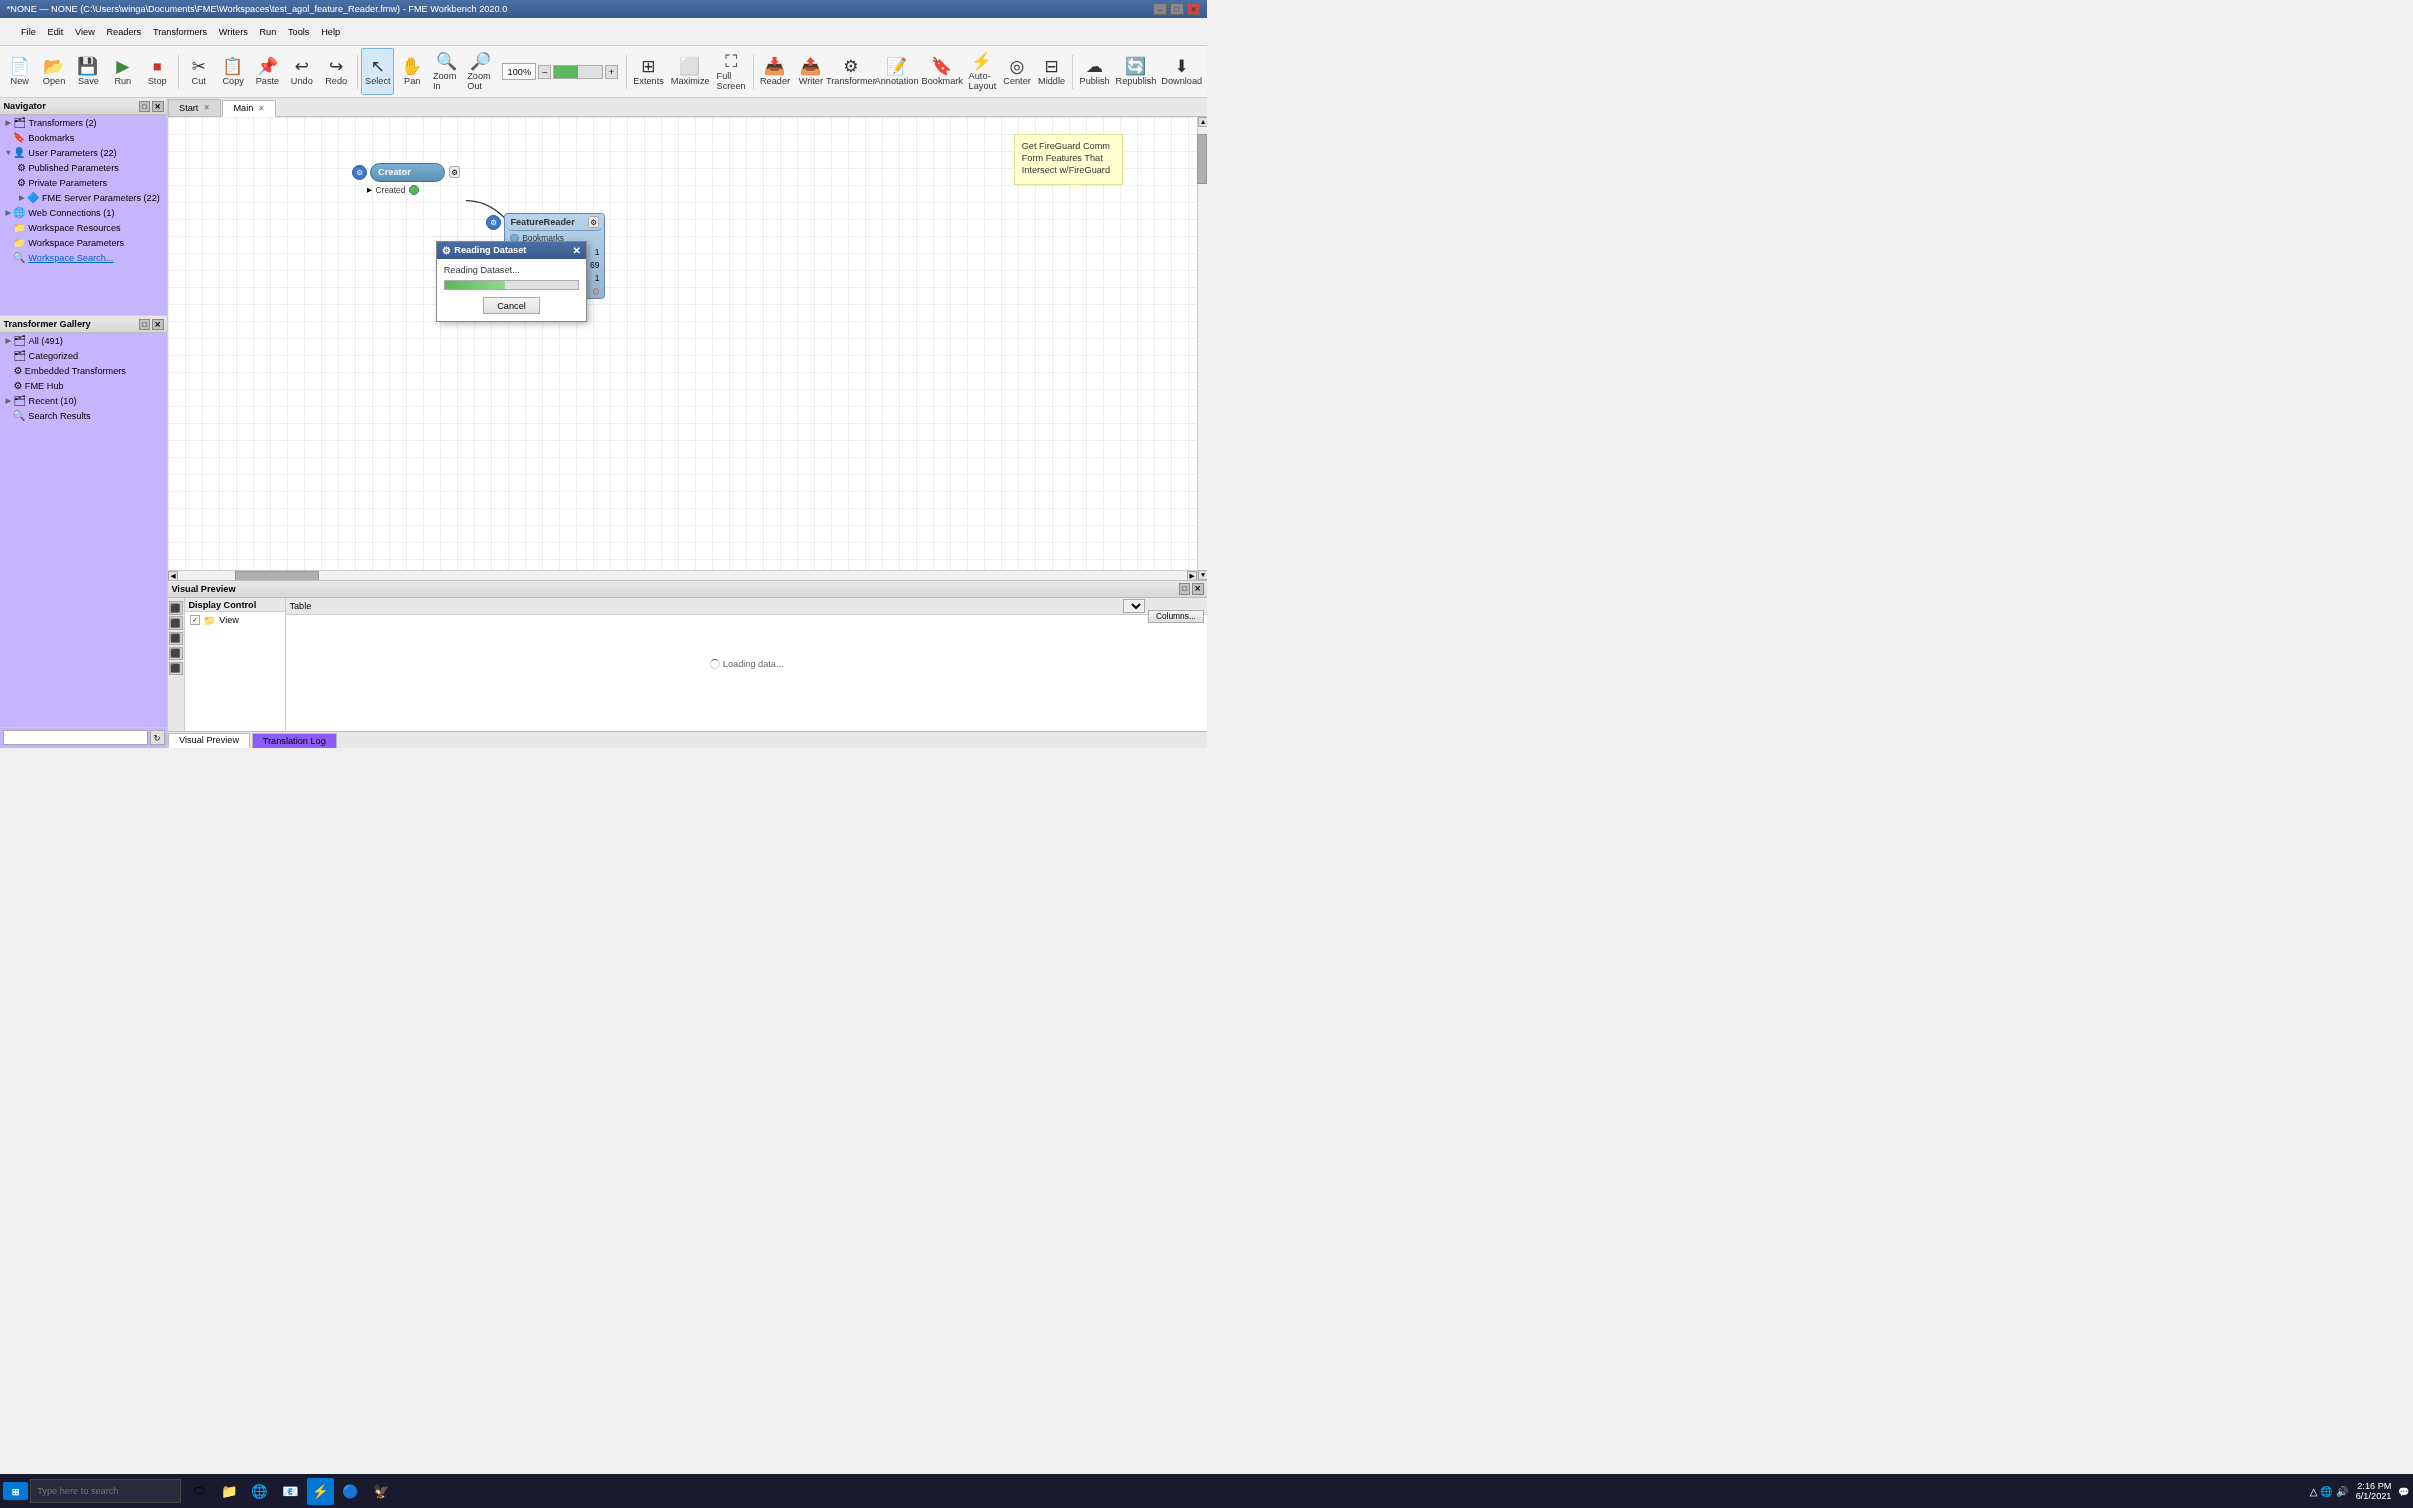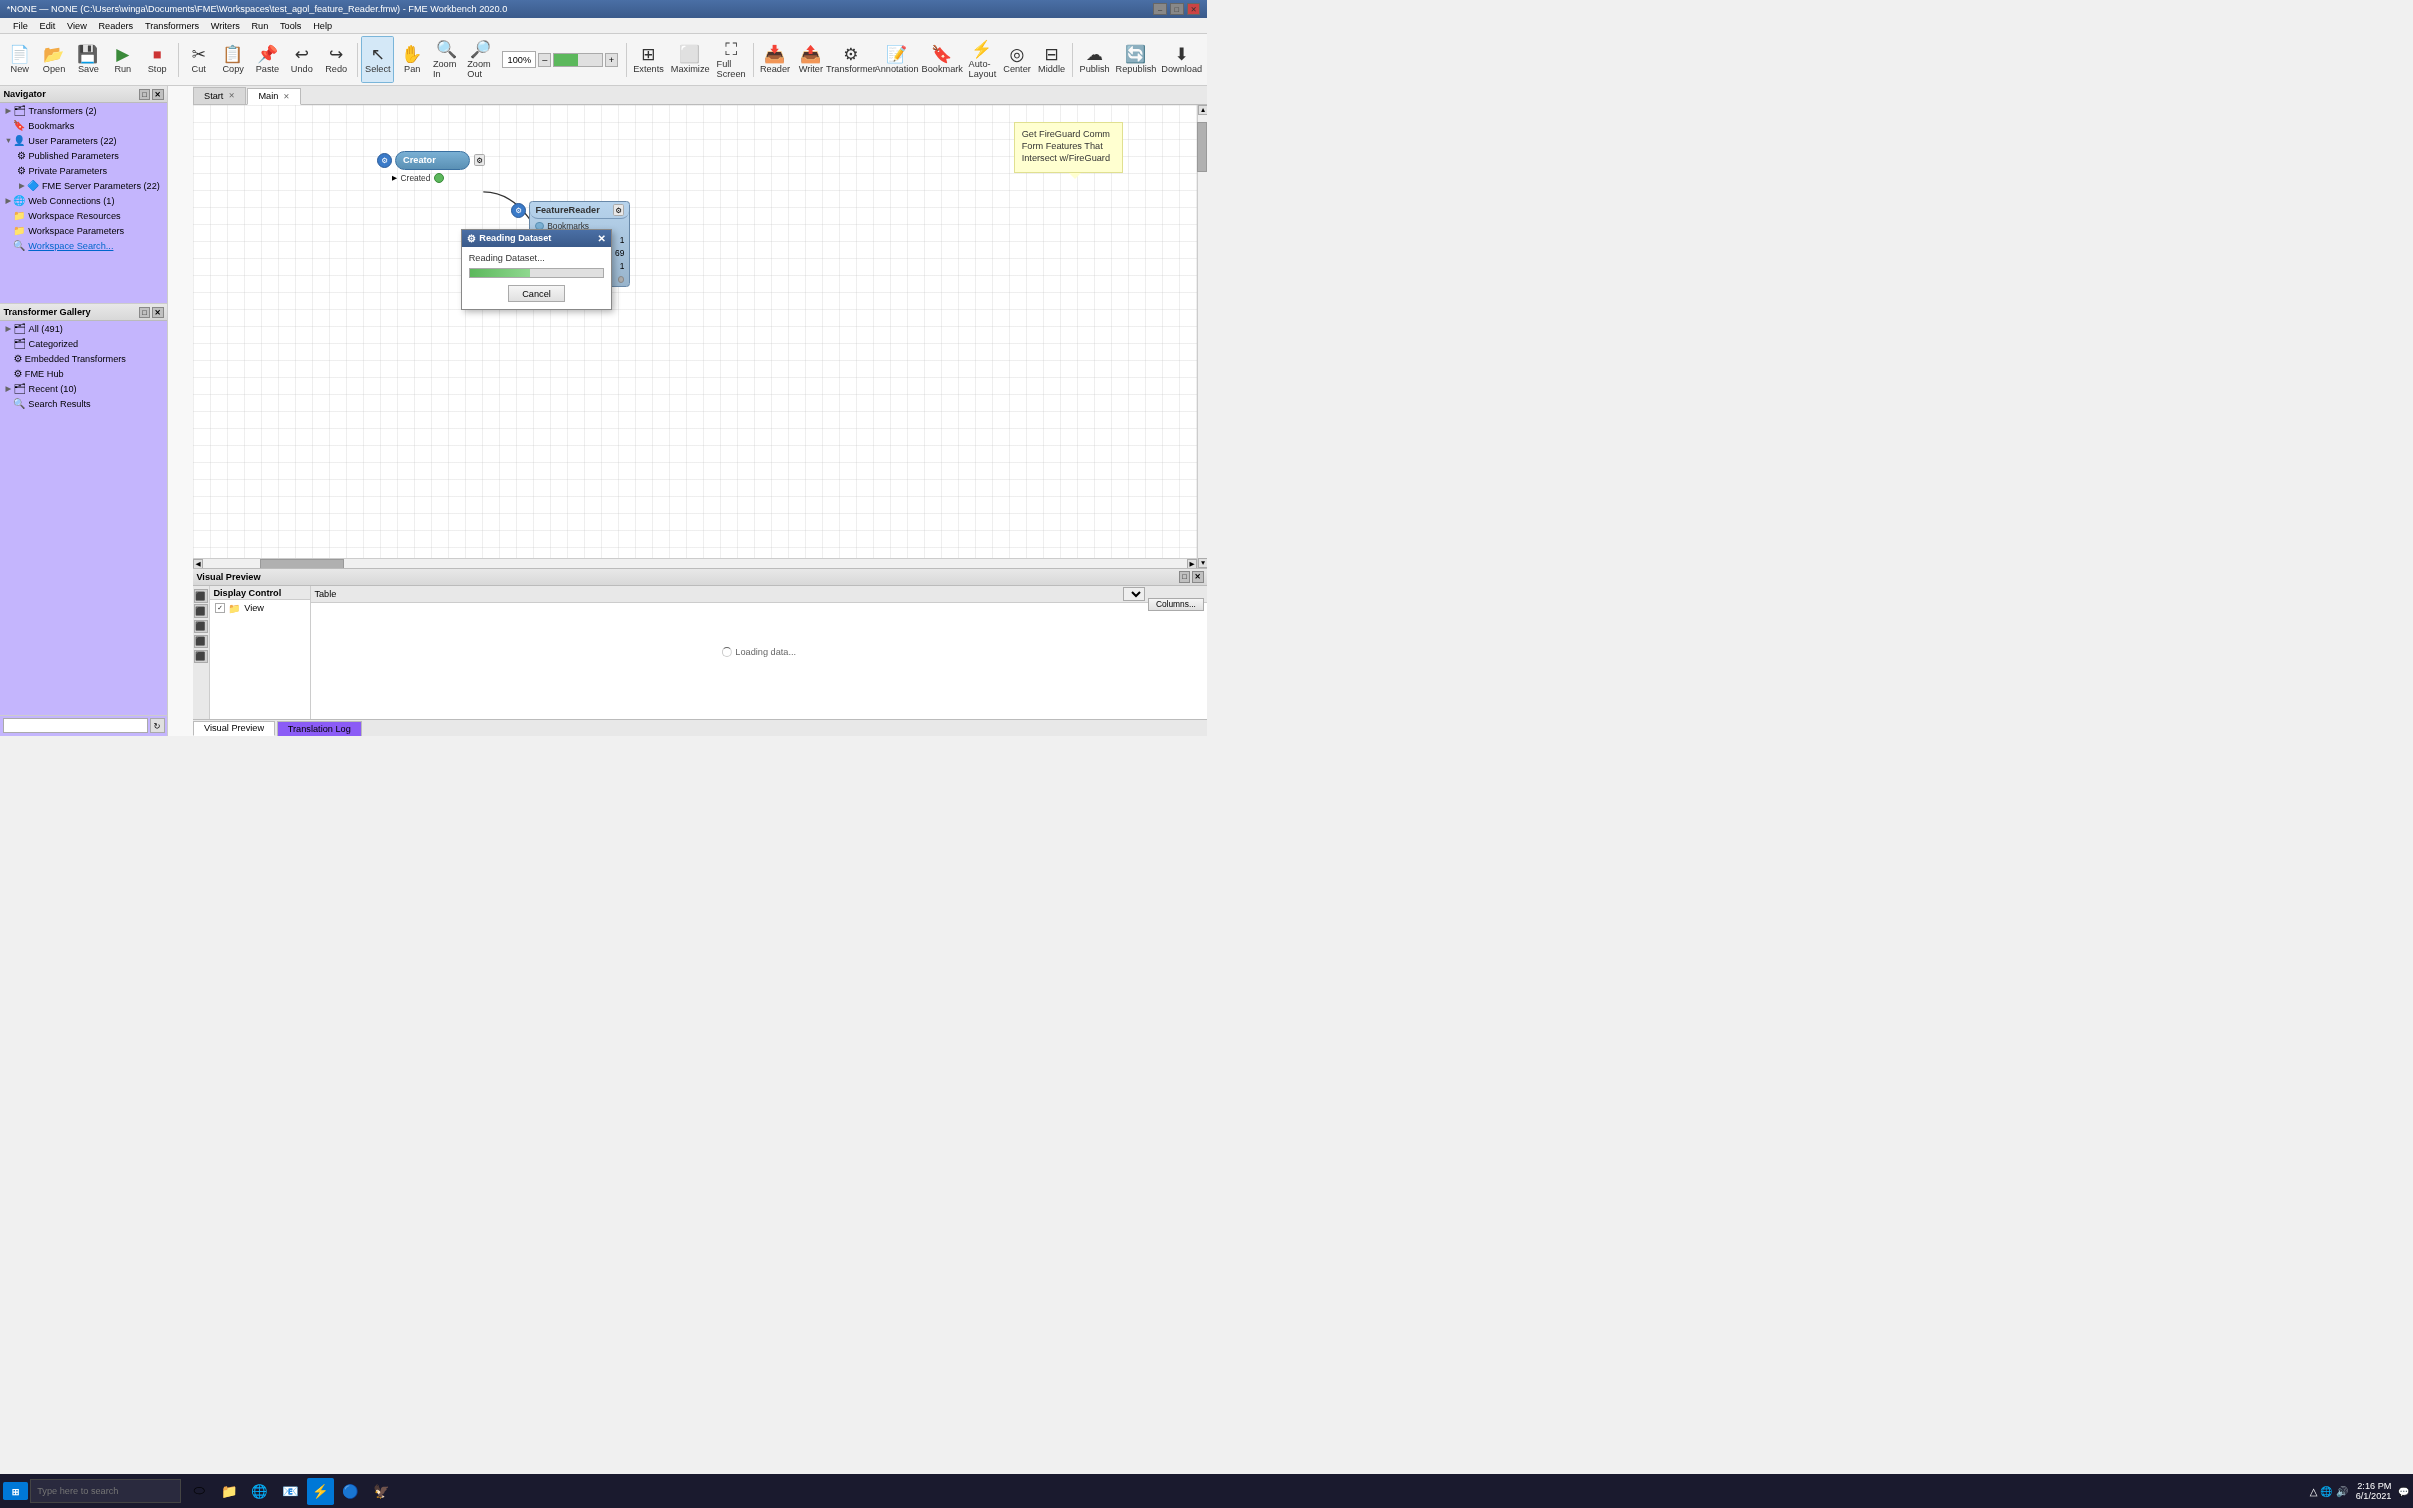--- a/index.html
+++ b/index.html
@@ -16,24 +16,24 @@
       padding: 0 6.7px;
       font-size: 9.2px;
     }
     .title-bar-controls { display: flex; gap: 3.4px; }
     .title-btn { width: 13.4px; height: 11.7px; background: #888; border: 0.8px solid #666; cursor: pointer; display: flex; align-items: center; justify-content: center; font-size: 7.5px; color: #333; }
     
     
     .menu-bar {
       background: #f0f0f0;
       border-bottom: 0.8px solid #ccc;
-      height: 16px;
+      height: 28px;
       display: flex;
       align-items: center;
-      padding: 0 8px;
+      padding: 0 16px;
       gap: 1.7px;
     }
     .menu-item { padding: 1.7px 5px; cursor: pointer; font-size: 9.2px; }
     
     
     .toolbar {
       background: #f5f5f5;
       border-bottom: 0.8px solid #ccc;
       height: 52px;
       display: flex;
@@ -83,21 +83,21 @@
     .tree-label { font-size: 9.2px; }
     .tree-link { color: #0066cc; text-decoration: underline; cursor: pointer; font-size: 9.2px; }
     
     
     .transformer-panel { flex: 1; display: flex; flex-direction: column; overflow: hidden; }
     .search-bar { display: flex; align-items: center; padding: 2.5px; border-top: 0.8px solid #ccc; gap: 1.7px; }
     .search-input { flex: 1; height: 15px; border: 0.8px solid #aaa; padding: 0 3.4px; font-size: 8.4px; }
     .search-btn { width: 15px; height: 15px; background: #e0e0e0; border: 0.8px solid #aaa; cursor: pointer; display: flex; align-items: center; justify-content: center; font-size: 8.4px; }
     
     
-    .canvas-area { flex: 1; display: flex; flex-direction: column; background: #f8f8f8; padding-left: 25px; }
+    .canvas-area { flex: 1; display: flex; flex-direction: column; background: #f8f8f8; }
     .tab-bar { background: #e8e8e8; border-bottom: 0.8px solid #bbb; height: 18.4px; display: flex; align-items: flex-end; }
     .tab { padding: 2.5px 10px; border: 0.8px solid #bbb; border-bottom: none; margin-right: 1.7px; cursor: pointer; background: #d8d8d8; font-size: 9.2px; height: 17px; display: flex; align-items: center; gap: 5px; }
     .tab.active { background: white; border-bottom: 0.8px solid white; margin-bottom: -0.8px; z-index: 1; }
     .tab-close { font-size: 7.5px; cursor: pointer; color: #666; }
     .canvas { flex: 1; position: relative; overflow: hidden; background: white; background-image: linear-gradient(rgba(200,200,200,0.3) 0.8px, transparent 0.8px), linear-gradient(90deg, rgba(200,200,200,0.3) 0.8px, transparent 0.8px); background-size: 17px 17px; }
     .scrollbar-v { position: absolute; right: 0; top: 0; width: 10px; height: 100%; background: #f0f0f0; border-left: 0.8px solid #ccc; }
     .scrollbar-thumb-v { position: absolute; top: 0; right: 0; width: 10px; height: 50px; background: #b0b0b0; border: 0.8px solid #999; }
     .scrollbar-h { position: absolute; bottom: 0; left: 0; right: 10px; height: 10px; background: #f0f0f0; border-top: 0.8px solid #ccc; }
     .scrollbar-thumb-h { position: absolute; left: 67px; top: 0; width: 84px; height: 10px; background: #b0b0b0; border: 0.8px solid #999; }
     .node-box-creator { background: linear-gradient(to bottom, #7ab0d4, #5a90b4); border: 1.7px solid #3a70a0; border-radius: 13.4px; padding: 3.4px 10px 3.4px 6.7px; display: flex; align-items: center; gap: 5px; min-width: 67px; cursor: pointer; }

